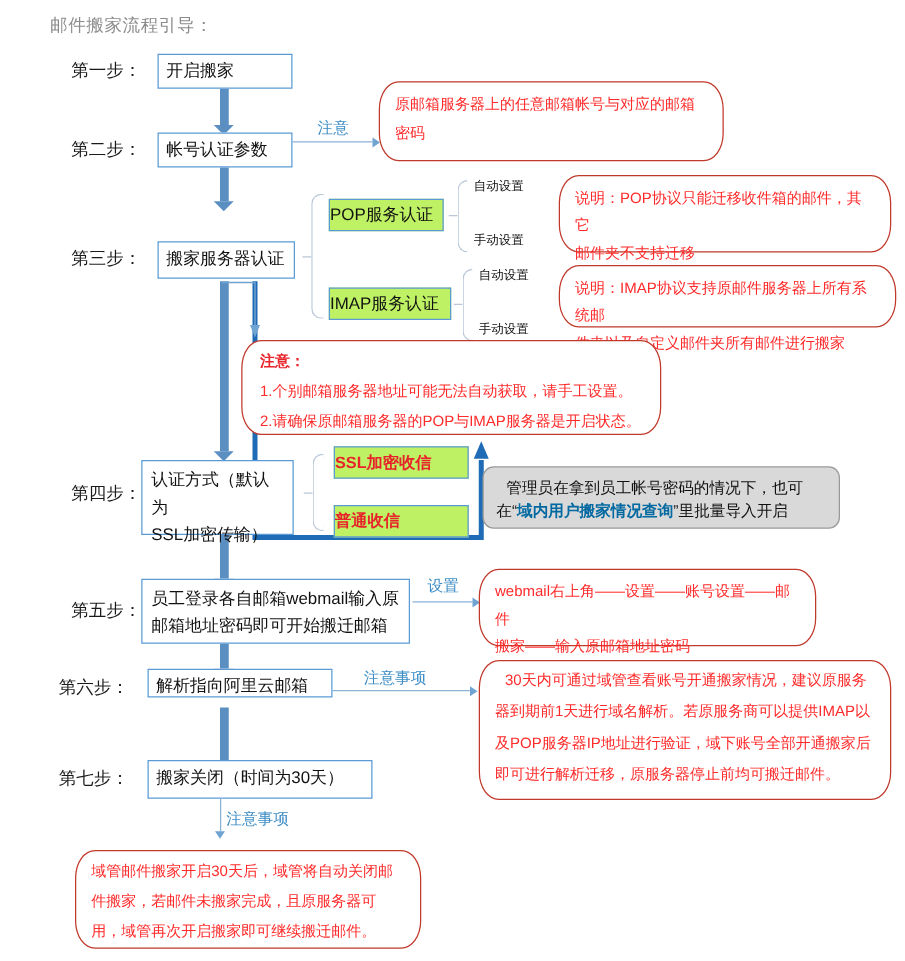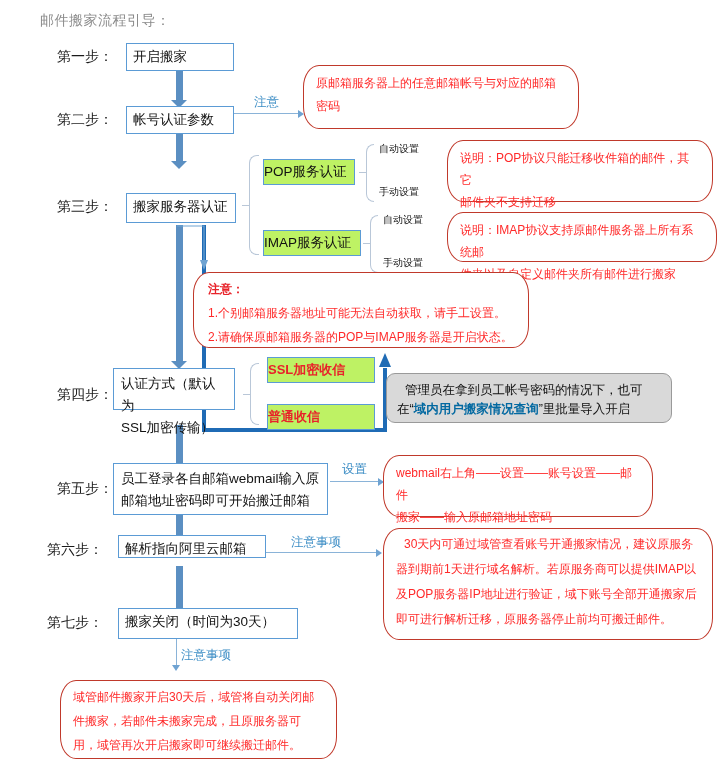--- a/index.html
+++ b/index.html
@@ -226,21 +226,21 @@
     <div>件夹以及自定义邮件夹所有邮件进行搬家</div>
   </div>
 
   <div class="abs callout" style="left:193px;top:272px;width:336px;height:76px;line-height:24px;padding:4px 14px;">
     <div style="font-weight:bold;color:#e8232a;">注意：</div>
     <div>1.个别邮箱服务器地址可能无法自动获取，请手工设置。</div>
     <div>2.请确保原邮箱服务器的POP与IMAP服务器是开启状态。</div>
   </div>
 
   <div class="abs step-label" style="left:57px;top:386px;">第四步：</div>
-  <div class="abs flowbox two-line" style="left:113px;top:368px;width:122px;height:42px;">
+  <div class="abs flowbox two-line" style="left:113px;top:368px;width:122px;height:60px;">
     <div>认证方式（默认为</div>
     <div>SSL加密传输）</div>
   </div>
 
   <div class="abs brace" style="left:250px;top:363px;width:9px;height:62px;"></div>
   <div class="abs brace-tick" style="left:243px;top:394px;"></div>
 
   <div class="abs optbox redtext" style="left:267px;top:357px;width:108px;height:26px;">
     <span>SSL加密收信</span>
   </div>

